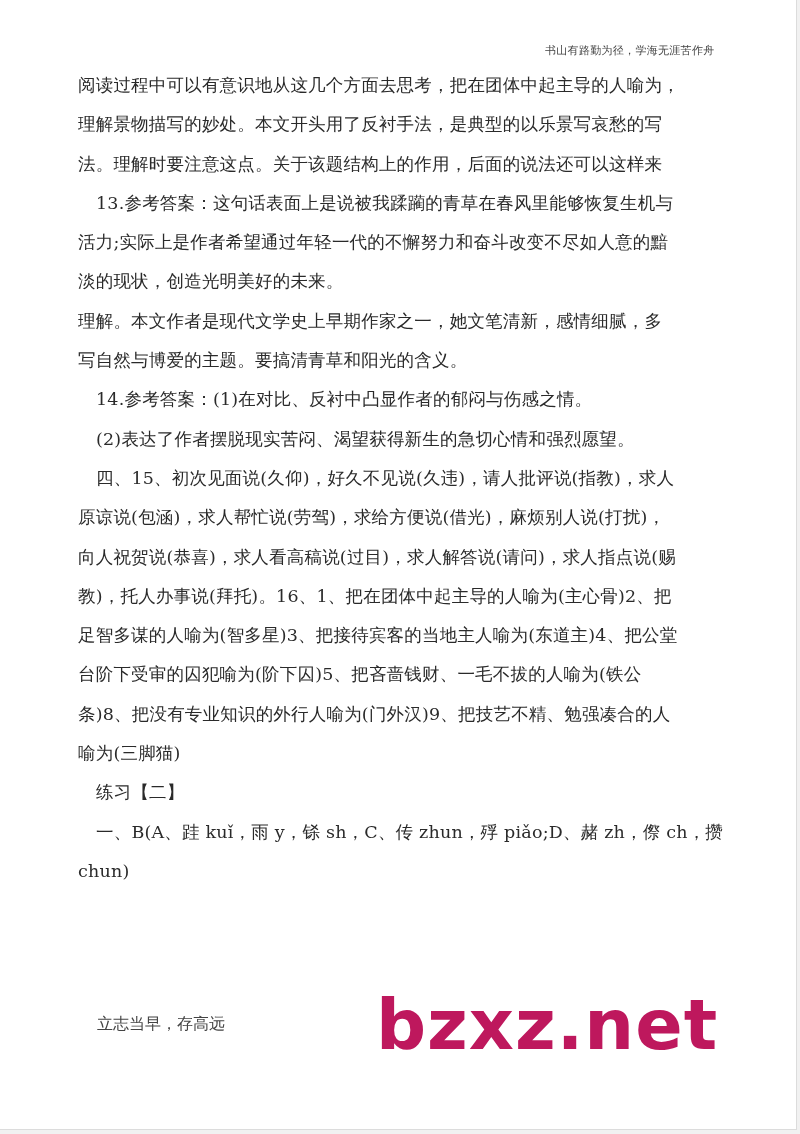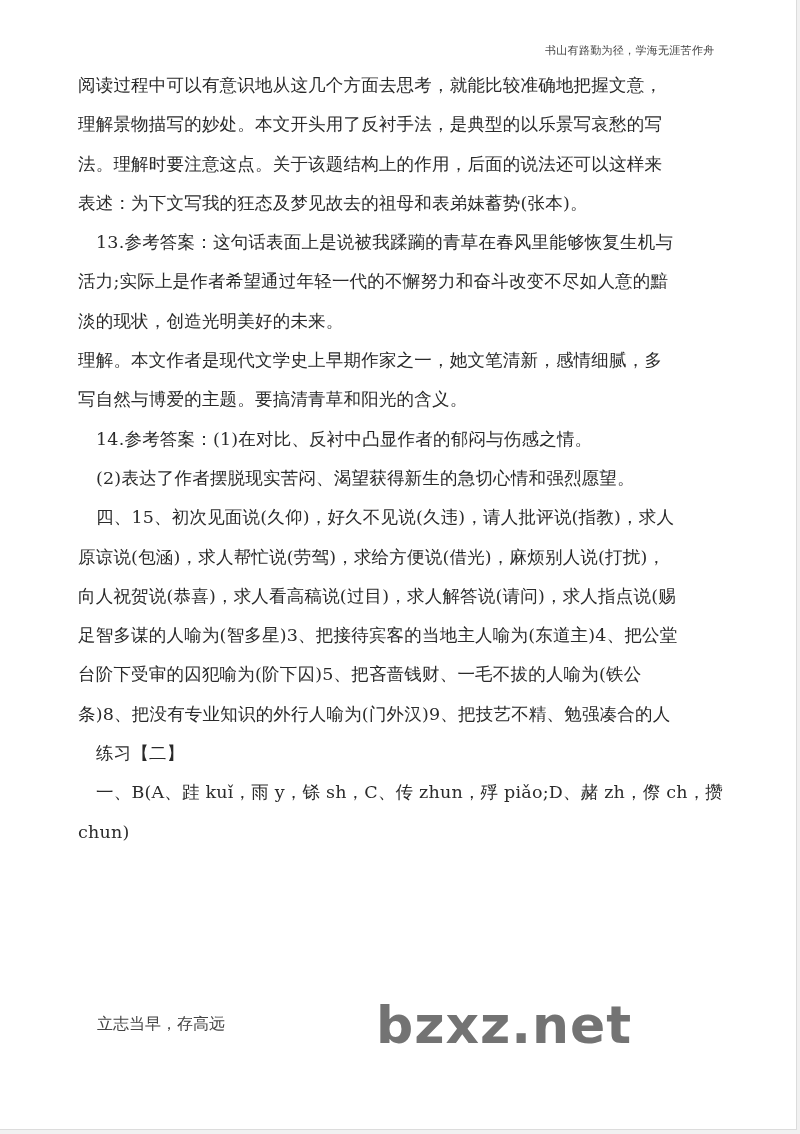--- a/index.html
+++ b/index.html
@@ -59,57 +59,58 @@
       font-size: 16px;
       color: #444;
       white-space: nowrap;
     }
     .watermark {
       position: absolute;
       left: 376px;
       top: 990px;
       font-family: "DejaVu Sans", "Liberation Sans", sans-serif;
       font-weight: bold;
-      font-size: 52px;
+      font-size: 70px;
       line-height: 70px;
-      color: #737373;
+      color: #be185d;
       letter-spacing: 1px;
       white-space: nowrap;
       pointer-events: none;
       z-index: 0;
     }
     .body-text, .header-motto, .footer-motto { z-index: 1; }
   </style>
 </head>
 <body>
 
 <div class="page">
 
   <div class="watermark">bzxz.net</div>
 
   <div class="header-motto">书山有路勤为径，学海无涯苦作舟</div>
 
   <div class="body-text">
-    <div class="line">阅读过程中可以有意识地从这几个方面去思考，就能比较准确地把握文意，</div>
+    <div class="line">阅读过程中可以有意识地从这几个方面去思考，把在团体中起主导的人喻为，</div>
     <div class="line">理解景物描写的妙处。本文开头用了反衬手法，是典型的以乐景写哀愁的写</div>
     <div class="line">法。理解时要注意这点。关于该题结构上的作用，后面的说法还可以这样来</div>
-    <div class="line">表述：为下文写我的狂态及梦见故去的祖母和表弟妹蓄势(张本)。</div>
     <div class="line indent">13.参考答案：这句话表面上是说被我蹂躏的青草在春风里能够恢复生机与</div>
     <div class="line">活力;实际上是作者希望通过年轻一代的不懈努力和奋斗改变不尽如人意的黯</div>
     <div class="line">淡的现状，创造光明美好的未来。</div>
     <div class="line">理解。本文作者是现代文学史上早期作家之一，她文笔清新，感情细腻，多</div>
     <div class="line">写自然与博爱的主题。要搞清青草和阳光的含义。</div>
     <div class="line indent">14.参考答案：(1)在对比、反衬中凸显作者的郁闷与伤感之情。</div>
     <div class="line indent">(2)表达了作者摆脱现实苦闷、渴望获得新生的急切心情和强烈愿望。</div>
     <div class="line indent">四、15、初次见面说(久仰)，好久不见说(久违)，请人批评说(指教)，求人</div>
     <div class="line">原谅说(包涵)，求人帮忙说(劳驾)，求给方便说(借光)，麻烦别人说(打扰)，</div>
     <div class="line">向人祝贺说(恭喜)，求人看高稿说(过目)，求人解答说(请问)，求人指点说(赐</div>
+    <div class="line">教)，托人办事说(拜托)。16、1、把在团体中起主导的人喻为(主心骨)2、把</div>
     <div class="line">足智多谋的人喻为(智多星)3、把接待宾客的当地主人喻为(东道主)4、把公堂</div>
     <div class="line">台阶下受审的囚犯喻为(阶下囚)5、把吝啬钱财、一毛不拔的人喻为(铁公</div>
     <div class="line">条)8、把没有专业知识的外行人喻为(门外汉)9、把技艺不精、勉强凑合的人</div>
+    <div class="line">喻为(三脚猫)</div>
     <div class="line indent">练习【二】</div>
     <div class="line indent">一、B(A、跬 kuǐ，雨 y，铩 sh，C、传 zhun，殍 piǎo;D、赭 zh，傺 ch，攒</div>
     <div class="line">chun)</div>
   </div>
 
   <div class="footer-motto">立志当早，存高远</div>
 
 </div>
 
 </body></html>

